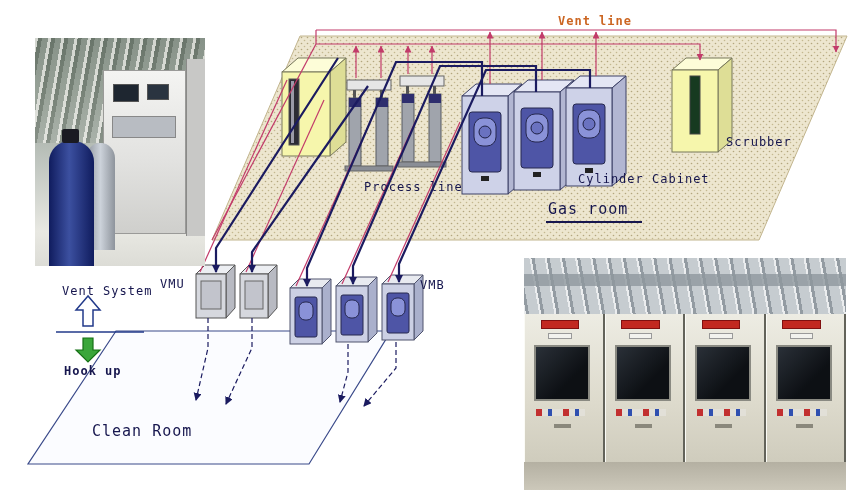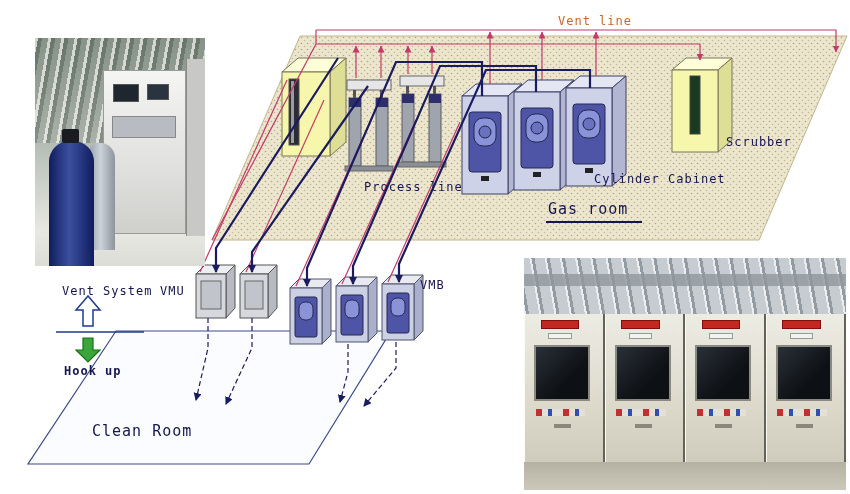--- a/index.html
+++ b/index.html
@@ -3,21 +3,21 @@
 <meta charset="utf-8">
 <style>
   * { margin:0; padding:0; box-sizing:border-box; }
   html,body { background:#fff; }
   body { font-family:"DejaVu Sans Mono", monospace; }
   .canvas { position:relative; width:850px; height:494px; background:#ffffff; overflow:hidden; }
   svg.layer { position:absolute; left:0; top:0; }
 
   .label { position:absolute; color:#16164e; font-size:12px; white-space:nowrap; letter-spacing:1px; }
   .label-big { font-size:15px; }
-  .label-vent { color:#cc6622; }
+  .label-vent { color:#cc6622;font-weight:bold; }
   .label-gasroom { border-bottom:2px solid #16164e; padding:0 14px 3px 2px;text-align:right; }
 
   
   .photo-left { position:absolute; left:35px; top:38px; width:170px; height:228px; overflow:hidden;
     background:linear-gradient(180deg,#7e8a80 0%,#9aa49a 25%,#c0c6c0 55%,#e8e8e2 85%,#dcdcd6 100%); }
   .pl-pipes { position:absolute; left:0; top:0; width:100%; height:46%;
     background:repeating-linear-gradient(100deg, rgba(240,240,235,.75) 0 3px, rgba(80,92,80,.45) 3px 7px, rgba(150,160,150,.35) 7px 13px); }
   .pl-cabinet { position:absolute; left:40%; top:14%; width:49%; height:72%;
     background:linear-gradient(180deg,#f4f4f2 0%,#e2e2e0 55%,#cfcfcc 100%); border:1px solid #9a9a98; }
   .pl-cabinet2 { position:absolute; left:89%; top:9%; width:11%; height:78%; background:#c8c8c6; border-left:1px solid #8a8a88; }
@@ -205,24 +205,24 @@
 
     <g>
       <polygon points="88,296 76,310 83,310 83,326 93,326 93,310 100,310" fill="#ffffff" stroke="#223a8a" stroke-width="1.5"></polygon>
       <line x1="56" y1="332" x2="144" y2="332" stroke="#223a8a" stroke-width="1.5"></line>
       <polygon points="83,338 93,338 93,350 100,350 88,362 76,350 83,350" fill="#3aa63a" stroke="#157015" stroke-width="1.2"></polygon>
     </g>
   </svg>
 
   <div class="label label-vent" style="left:558px; top:14px;">Vent line</div>
   <div class="label" style="left:364px; top:180px;">Process line</div>
-  <div class="label" style="left:594px; top:172px;">Cylinder Cabinet</div>
+  <div class="label" style="left:578px; top:172px;">Cylinder Cabinet</div>
   <div class="label" style="left:684px; top:135px;margin-left:42px;">Scrubber</div>
   <div class="label label-big label-gasroom" style="left:546px; top:200px;">Gas room</div>
-  <div class="label" style="left:160px; top:284px;">VMU</div>
+  <div class="label" style="left:160px; top:277px;">VMU</div>
   <div class="label" style="left:420px; top:278px;text-align:right;">VMB</div>
   <div class="label" style="left:62px;  top:284px;">Vent System</div>
   <div class="label" style="left:64px;  top:364px;font-weight:bold;">Hook up</div>
   <div class="label label-big" style="left:92px; top:422px;">Clean Room</div>
 
   <div class="photo-left">
     <div class="pl-pipes"></div>
     <div class="pl-cabinet"></div>
     <div class="pl-cabinet2"></div>
     <div class="pl-screen"></div>

